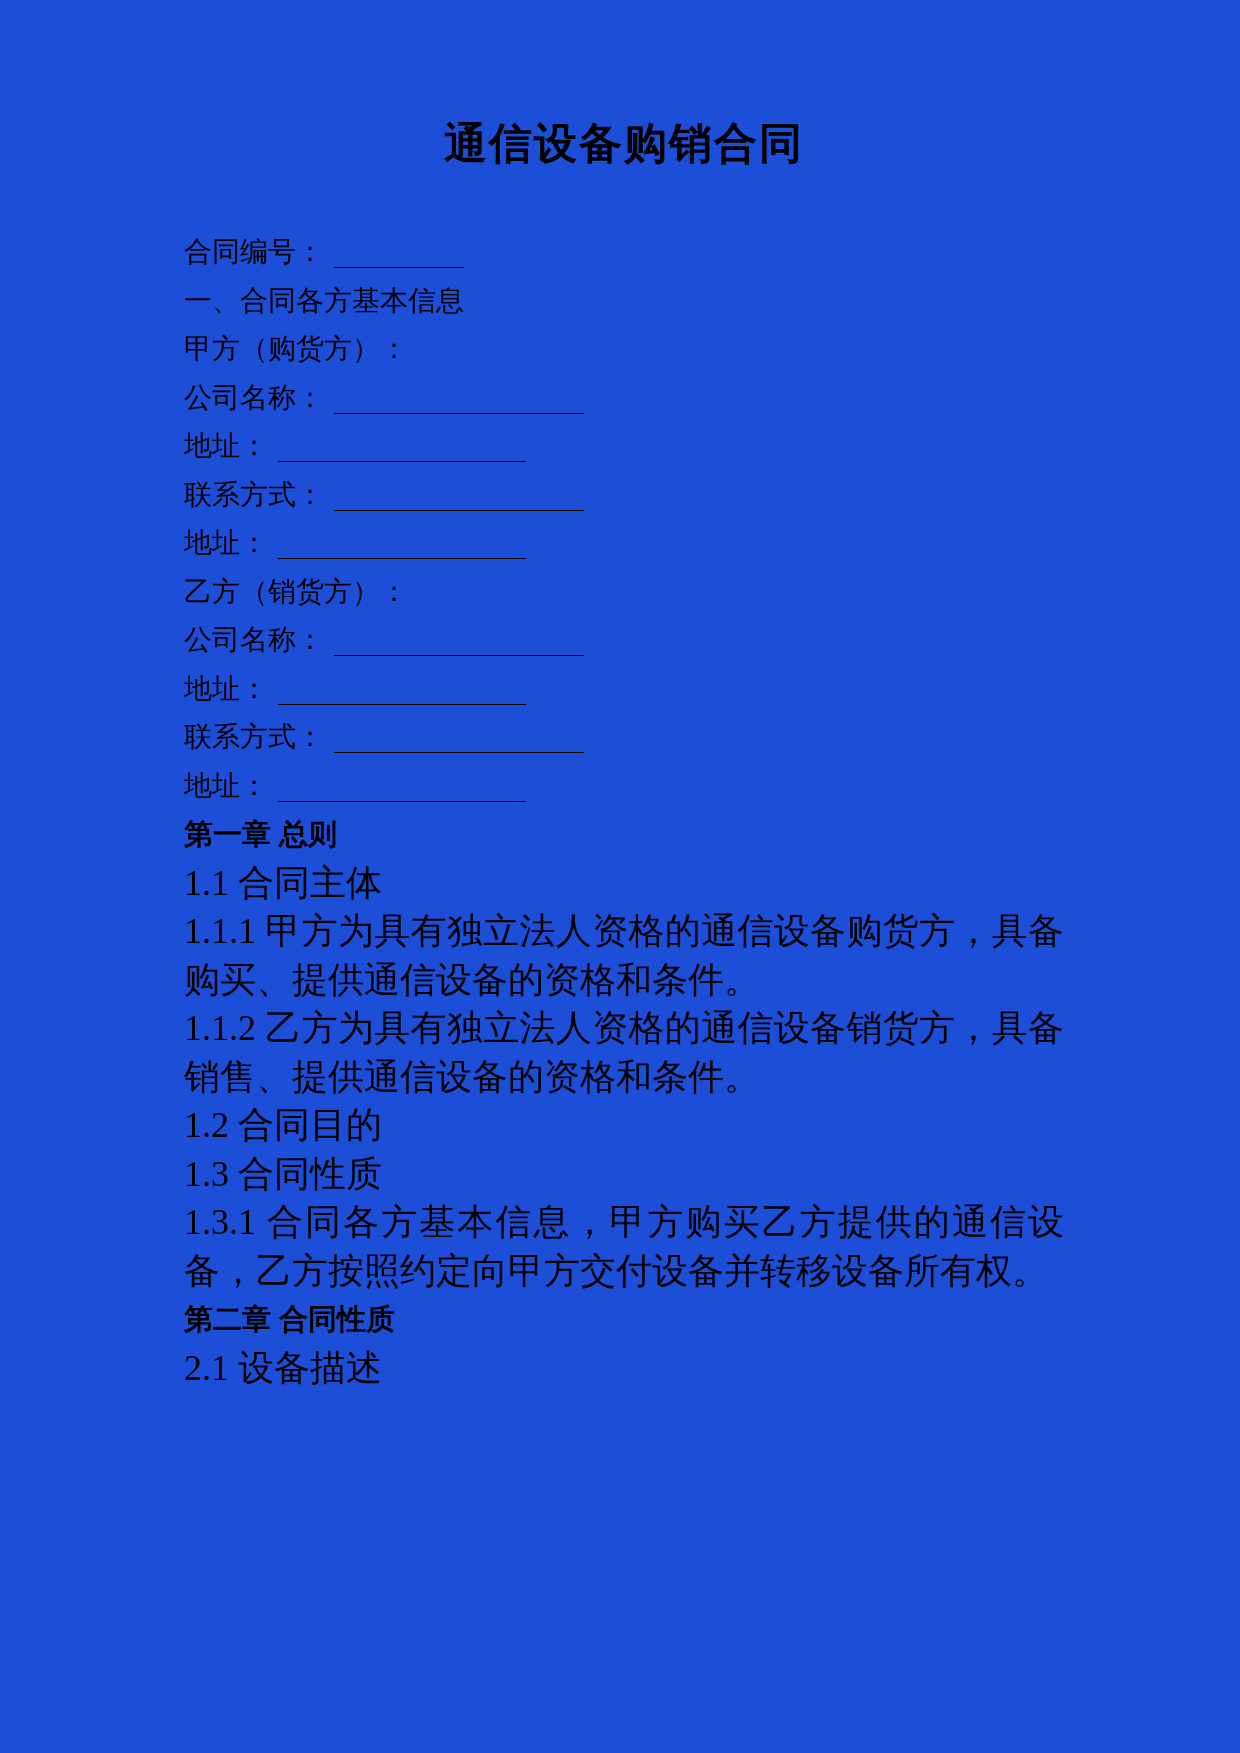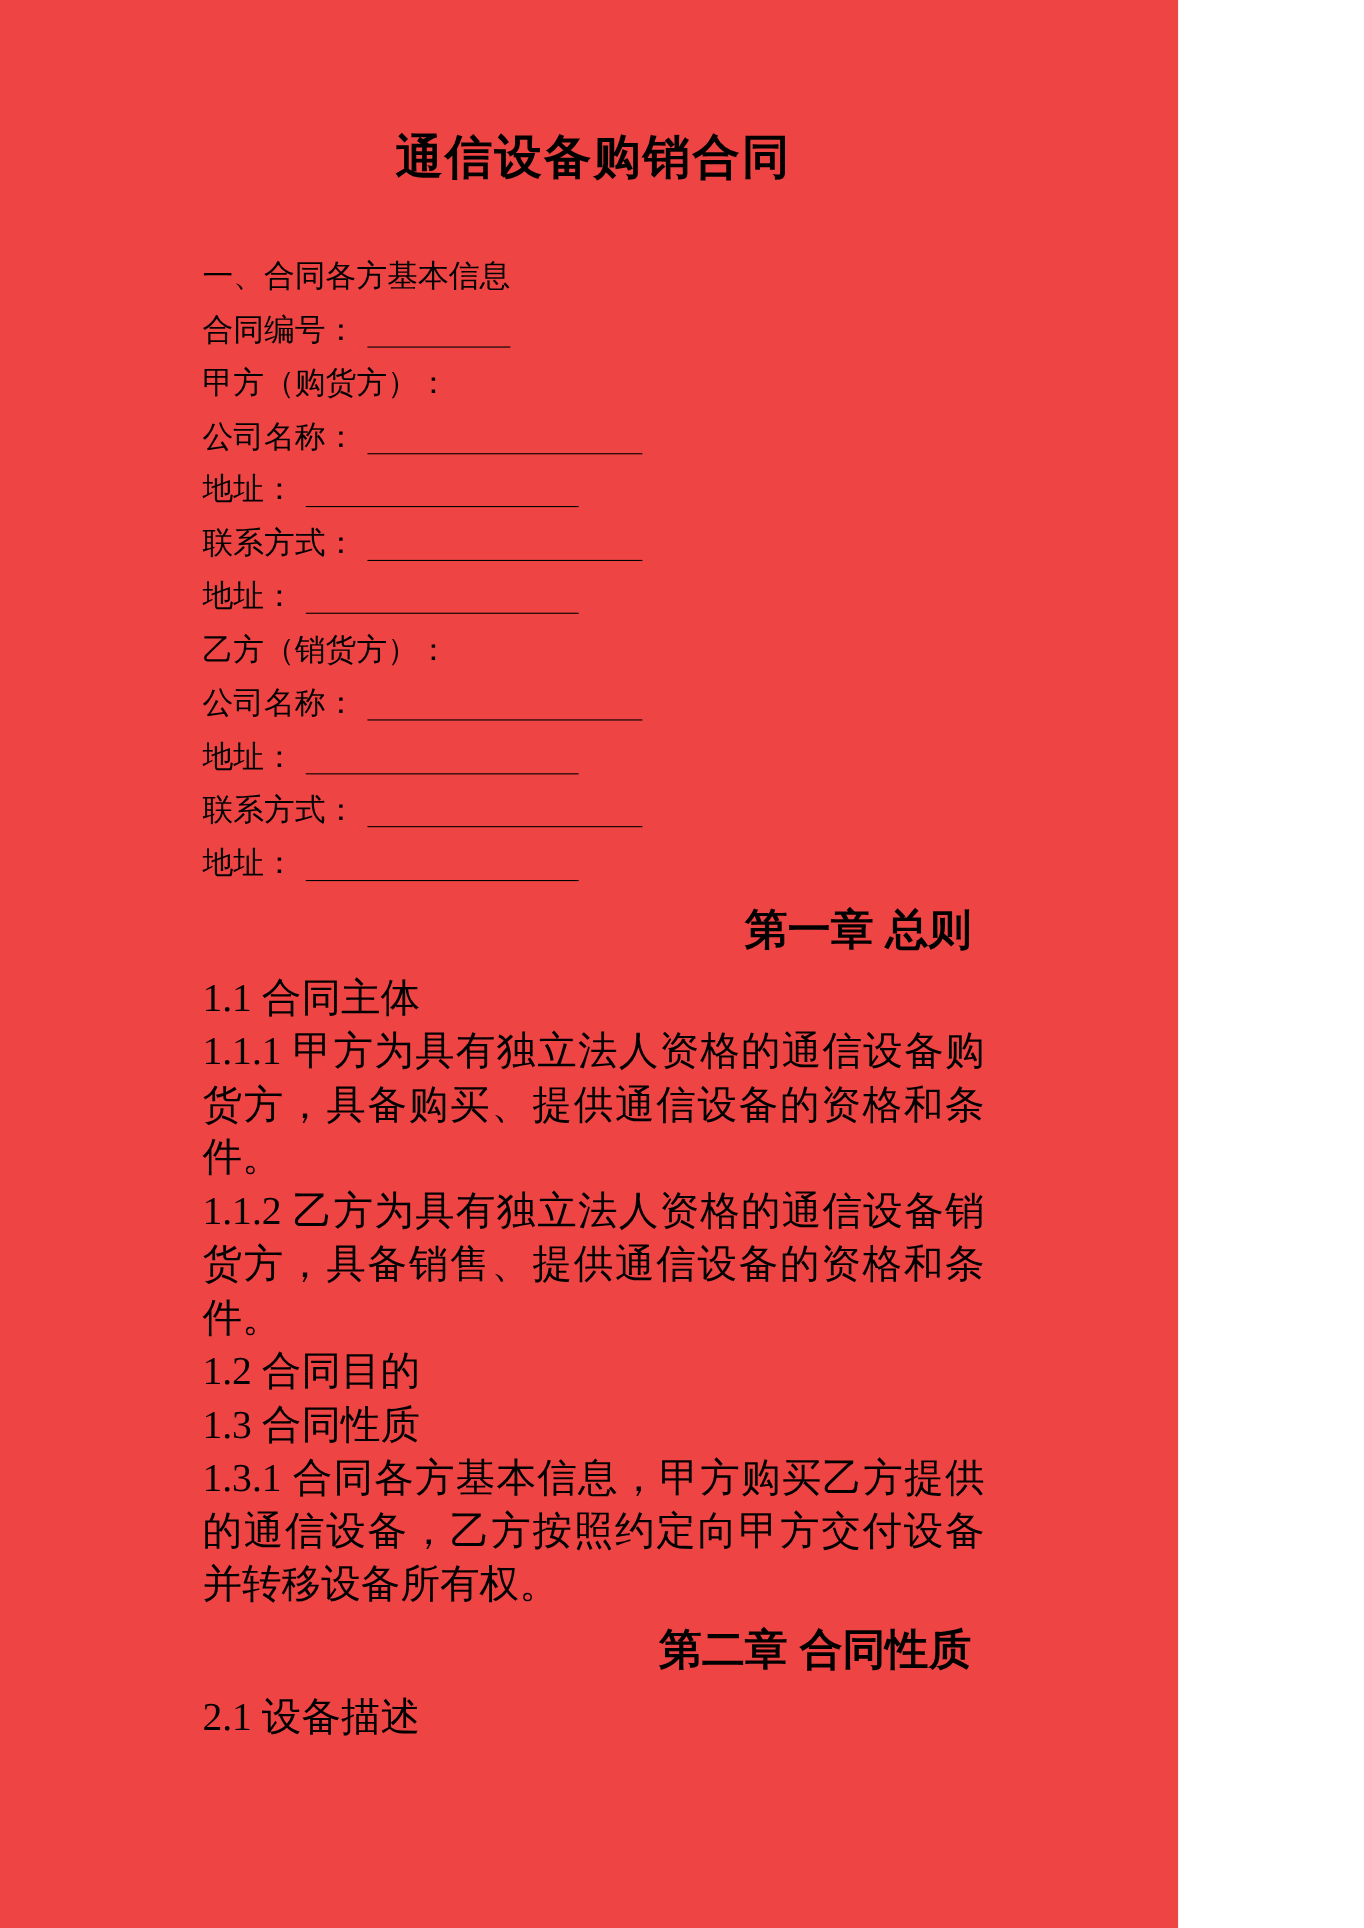--- a/index.html
+++ b/index.html
@@ -8,24 +8,24 @@
     background: #ffffff;
     color: #000000;
   }
   body {
     width: 1240px;
     min-height: 1753px;
     font-family: "Liberation Serif", "DejaVu Serif", serif;
   }
   .page {
     box-sizing: border-box;
-    width: 1071px;
+    width: 1240px;
     min-height: 1753px;
     padding: 118px 176px 60px 184px;
-    background: #ef4444;
+    background: #1d4ed8;
   }
   .doc-title {
     font-size: 43px;
     font-weight: bold;
     line-height: 52px;
     text-align: center;
     margin: 0 0 58px 0;
     letter-spacing: 2px;
     font-family: "Liberation Serif", "DejaVu Serif", serif;
   }
@@ -37,49 +37,48 @@
   }
   .para {
     font-size: 36px;
     line-height: 48.5px;
     margin: 0;
     text-align: justify;
   }
   .chapter-heading {
     font-family: "Liberation Sans", "DejaVu Sans", sans-serif;
     font-weight: bold;
-    font-size: 39px;
+    font-size: 29px;
     line-height: 48.5px;
-    margin: 12px;
-    text-align: right;
+    margin: 0;
   }
   .blank {
     display: inline-block;
     border-bottom: 1.5px solid #000;
     height: 30px;
     margin-left: 10px;
     vertical-align: -7px;
   }
   .blank-contract { width: 130px; }
   .blank-company  { width: 250px; }
   .blank-address  { width: 248px; }
   .blank-contact  { width: 250px; }
 </style>
 </head>
 <body>
 
 <div class="page">
 
   <h1 class="doc-title">通信设备购销合同</h1>
 
-  <div class="row">一、合同各方基本信息</div>
-
   <div class="row">
     <span>合同编号：</span><span class="blank blank-contract"></span>
   </div>
+
+  <div class="row">一、合同各方基本信息</div>
 
   <div class="row">甲方（购货方）：</div>
 
   <div class="row">
     <span>公司名称：</span><span class="blank blank-company"></span>
   </div>
 
   <div class="row">
     <span>地址：</span><span class="blank blank-address"></span>
   </div>

